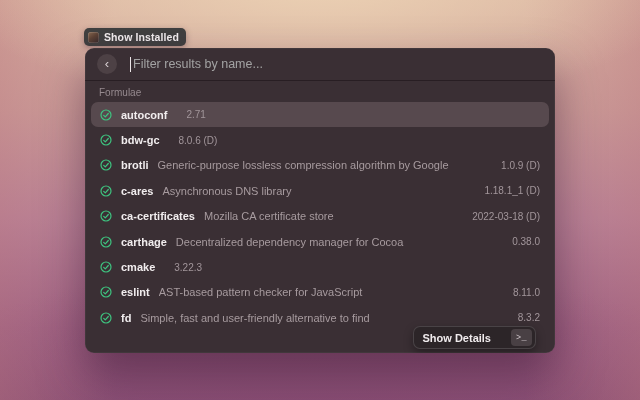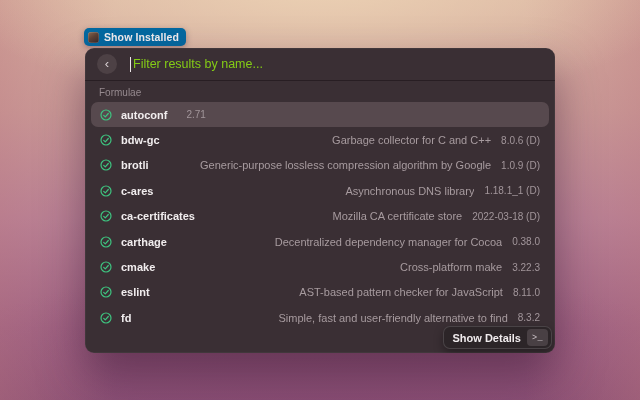--- a/index.html
+++ b/index.html
@@ -11,21 +11,21 @@
       radial-gradient(95% 55% at 50% -6%, #ecd2b4 0%, rgba(236,210,180,0) 62%),
       linear-gradient(90deg, rgba(186,116,124,0.40) 0%, rgba(186,116,124,0) 18%, rgba(186,116,124,0) 82%, rgba(186,116,124,0.40) 100%),
       radial-gradient(130% 85% at 50% 118%, rgba(130,70,110,0.55) 0%, rgba(130,70,110,0) 62%),
       linear-gradient(180deg, #d9b3a1 0%, #cda09c 28%, #b9839a 55%, #9c6085 82%, #8e5379 100%);
   }
 
   
   .top-pill {
     position: absolute; left: 84px; top: 28px; height: 18px;
     display: flex; align-items: center; gap: 5px;
-    background: #0369a1; border-radius: 5px; padding: 0 7px 0 4px;
+    background: #404040; border-radius: 5px; padding: 0 7px 0 4px;
     box-shadow: 0 2px 6px rgba(50,20,40,0.35);
   }
   .top-pill .app-ico {
     width: 11px; height: 11px; border-radius: 3px;
     background: linear-gradient(145deg, #8a6a52 0%, #5d4336 45%, #35282a 100%);
     box-shadow: inset 0 0 0 0.5px rgba(255,255,255,0.25);
   }
   .top-pill .lbl { color: #f3eff0; font-size: 10.5px; font-weight: 700; letter-spacing: 0.1px; }
 
   
@@ -39,41 +39,41 @@
   .searchbar {
     height: 33px; display: flex; align-items: center; padding: 0 12px;
     border-bottom: 1px solid rgba(20,12,16,0.45);
   }
   .back-btn {
     width: 20px; height: 20px; border-radius: 50%; background: #4d4145;
     display: flex; align-items: center; justify-content: center; cursor: pointer;
     color: #d9d0d3; font-size: 13px; line-height: 1; padding-bottom: 2px;
   }
   .caret { width: 1px; height: 15px; background: #ece6e8; margin-left: 13px; }
-  .placeholder { color: #84cc16; font-size: 12.5px; margin-left: 2px; }
+  .placeholder { color: #a3a3a3; font-size: 12.5px; margin-left: 2px; }
 
   
   .section-label {
     margin: 6px 14px 4px 14px; font-size: 10px; font-weight: 400; color: #968a8f;
   }
   .list { padding: 0 6px; }
   .row {
     height: 25.4px; display: flex; align-items: center;
-    padding: 0 9px; border-radius: 7px; margin: 0; text-align: right;
+    padding: 0 9px; border-radius: 7px; margin: 0;
   }
   .row.selected { background: #57494e; }
   .row .check { width: 12px; height: 12px; flex: 0 0 auto; margin-right: 9px; display: block; }
   .row .name { color: #f1edee; font-size: 11px; font-weight: 700; margin-right: 9px; white-space: nowrap; }
   .row .desc { color: #a79b9f; font-size: 11px; white-space: nowrap; overflow: hidden; text-overflow: ellipsis; flex: 1 1 auto; }
   .row .ver  { color: #a39810; color: #a2969b; font-size: 10px; margin-left: 10px; white-space: nowrap; }
 
   
   .details-tip {
-    position: absolute; right: 3px; bottom: 4px; height: 23px;
-    display: flex; align-items: center; gap: 6px;
+    position: absolute; right: 19px; bottom: 4px; height: 23px;
+    display: flex; align-items: center; gap: 20px;
     background: #2c2528; border: 1px solid rgba(255,255,255,0.14);
     border-radius: 7px; padding: 0 3px 0 9px;
     box-shadow: 0 4px 10px rgba(0,0,0,0.35); cursor: pointer;
   }
   .details-tip .lbl { color: #f0ebed; font-size: 11px; font-weight: 700; }
   .details-tip .keycap {
     min-width: 21px; height: 17px; border-radius: 4px; background: #494044;
     display: flex; align-items: center; justify-content: center;
     color: #cfc6ca; font-size: 8.5px; font-family: "Liberation Mono", monospace; letter-spacing: 0.5px;
   }
@@ -115,21 +115,20 @@
         </svg>
       <span class="name">autoconf</span>
       <span class="ver">2.71</span>
     </div>
 
     <div class="row">
       <svg class="check" viewBox="0 0 12 12">
           <use href="#check-circle"></use>
         </svg>
       <span class="name">bdw-gc</span>
-      <span class="desc">Garbage collector for C and C++</span>
       <span class="ver">8.0.6 (D)</span>
     </div>
 
     <div class="row">
       <svg class="check" viewBox="0 0 12 12">
           <use href="#check-circle"></use>
         </svg>
       <span class="name">brotli</span>
       <span class="desc">Generic-purpose lossless compression algorithm by Google</span>
       <span class="ver">1.0.9 (D)</span>
@@ -160,21 +159,20 @@
       <span class="name">carthage</span>
       <span class="desc">Decentralized dependency manager for Cocoa</span>
       <span class="ver">0.38.0</span>
     </div>
 
     <div class="row">
       <svg class="check" viewBox="0 0 12 12">
           <use href="#check-circle"></use>
         </svg>
       <span class="name">cmake</span>
-      <span class="desc">Cross-platform make</span>
       <span class="ver">3.22.3</span>
     </div>
 
     <div class="row">
       <svg class="check" viewBox="0 0 12 12">
           <use href="#check-circle"></use>
         </svg>
       <span class="name">eslint</span>
       <span class="desc">AST-based pattern checker for JavaScript</span>
       <span class="ver">8.11.0</span>

